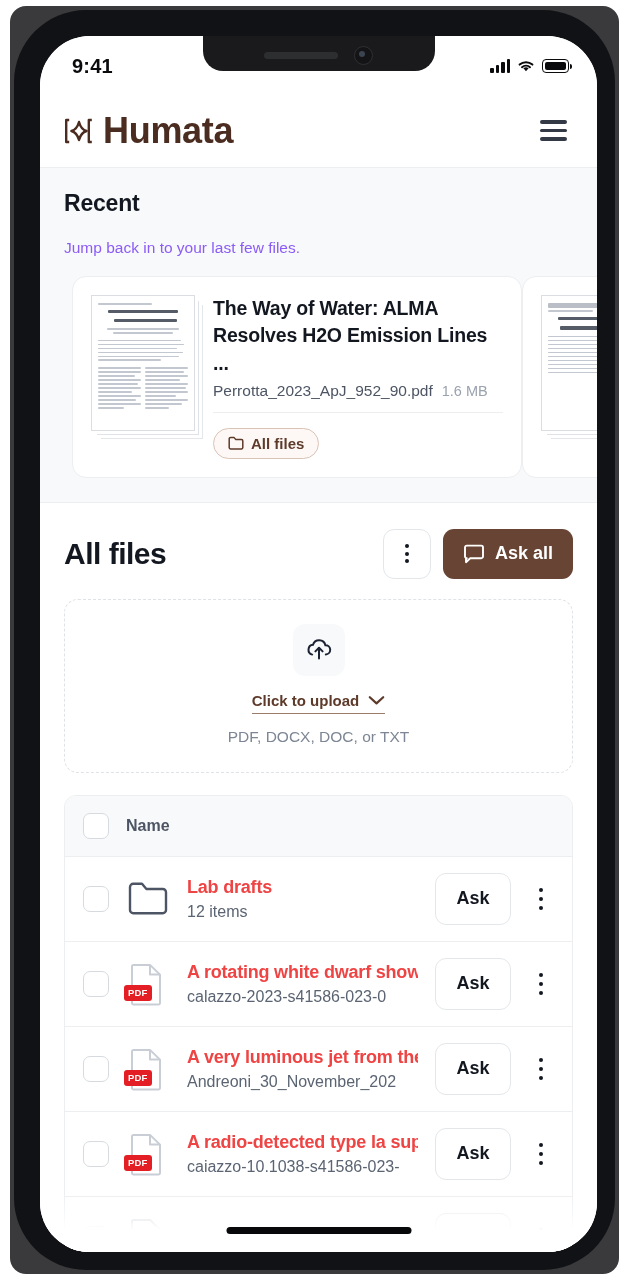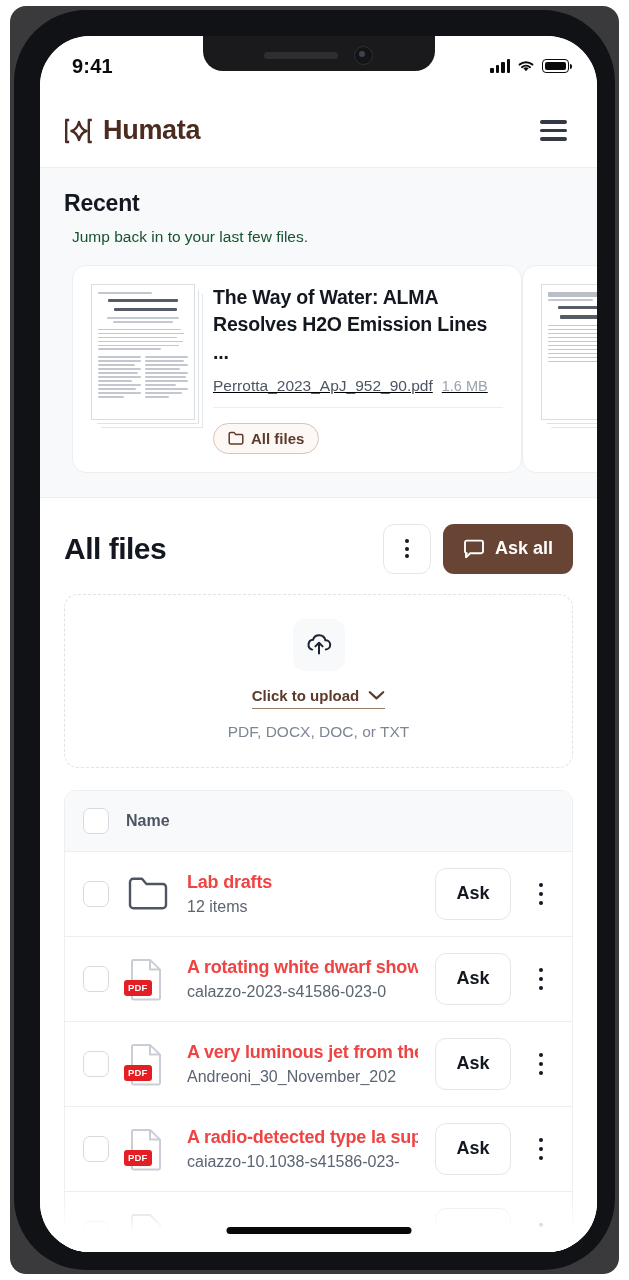--- a/index.html
+++ b/index.html
@@ -82,33 +82,33 @@
   .batt b { display:block; width:100%; height:100%; background:#0b0b0d; border-radius:2px; }
 
   
   .appbar {
     height: 73px;
     display: flex; align-items: center; justify-content: space-between;
     padding: 0 26px 0 24px;
     background: #ffffff;
   }
   .brand { display: flex; align-items: center; gap: 9px; }
-  .brand-name { font-size: 27px; font-weight: 700; color: #4a2c20; letter-spacing: -.3px; }
+  .brand-name { font-size: 36px; font-weight: 700; color: #4a2c20; letter-spacing: -.3px; }
   .hamburger { display: flex; flex-direction: column; gap: 5px; cursor: pointer; padding: 4px; }
   .hamburger span { display:block; width: 27px; height: 3.4px; background: #333a46; border-radius: 2px; }
 
   
   .recent {
     background: #f8f9fa;
     border-top: 1px solid #eceef0;
     border-bottom: 1px solid #eceef0;
     padding: 22px 0 24px 0;
   }
   .recent h2 { font-size: 23px; font-weight: 700; color: #131720; padding: 0 24px; letter-spacing: -.2px; }
-  .recent .sub { font-size: 15.5px; color: #14532d; padding: 0 32px; margin-top: 11px; }
+  .recent .sub { font-size: 15.5px; color: #8b5cf6; padding: 0 24px; margin-top: 22px; }
 
   .carousel { display: flex; padding: 19px 0 0 32px; }
   .rcard {
     flex: 0 0 auto;
     width: 450px;
     background: #ffffff;
     border: 1px solid #eceef0;
     border-radius: 14px;
     padding: 18px;
     display: flex; gap: 18px;
@@ -131,21 +131,21 @@
   .thumb .ln { height: 1.6px; background: #c3c8d0; margin-bottom: 2.4px; border-radius: 1px; }
   .thumb .ttl { height: 3.4px; background: #555c68; margin: 5px 10px 6px 10px; border-radius: 1px; }
   .thumb .cols { display: flex; gap: 4px; margin-top: 6px; }
   .thumb .cols > div { flex: 1; }
 
   .rmeta { flex: 1; min-width: 0; display: flex; flex-direction: column; }
   .rtitle {
     font-size: 19.5px; font-weight: 700; color: #131720;
     line-height: 1.4; letter-spacing: -.2px;
   }
-  .rfileline { margin-top: 11px; display: flex; align-items: baseline; gap: 9px; text-decoration: underline; }
+  .rfileline { margin-top: 5px; display: flex; align-items: baseline; gap: 9px; }
   .rfile { font-size: 15.5px; color: #4d5564; white-space: nowrap; }
   .rsize { font-size: 14.5px; color: #9aa2ae; }
   .rdiv { height: 1px; background: #eceef0; margin: 12px 0 0 0; }
   .chip {
     margin-top: 15px; align-self: flex-start;
     display: inline-flex; align-items: center; gap: 7px;
     border: 1px solid #d9c3b6; border-radius: 999px;
     background: #fdf8f5;
     padding: 6px 14px;
     font-size: 15px; font-weight: 600; color: #5d3a2a;

